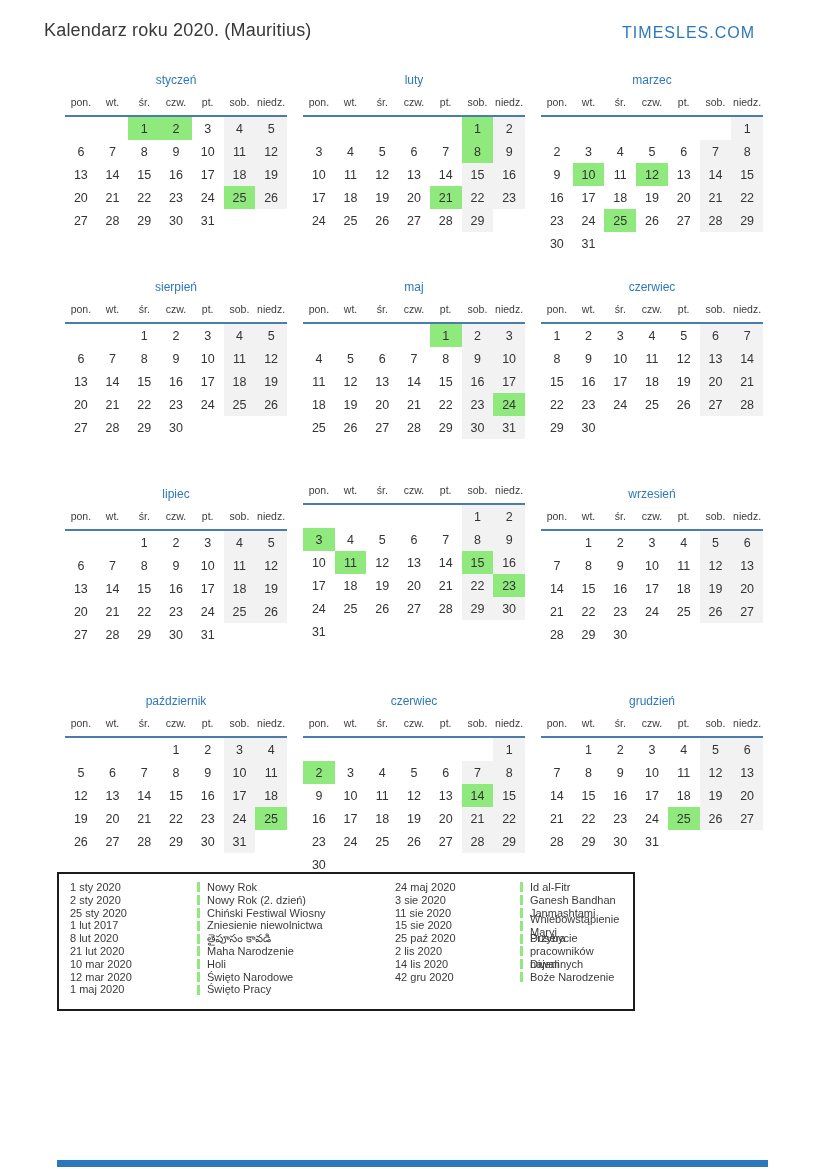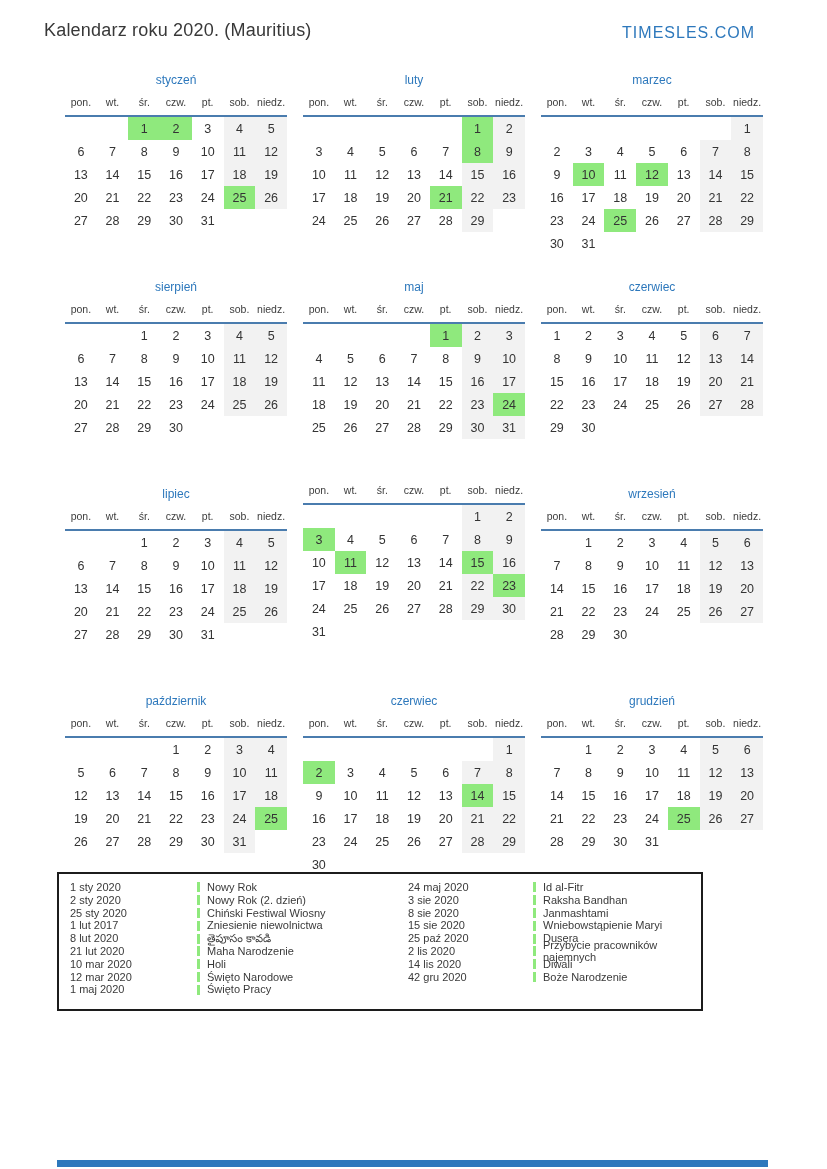--- a/index.html
+++ b/index.html
@@ -33,24 +33,24 @@
   }
   .dow{text-align:center;font-size:10.5px;color:#3d3d3d;line-height:13px;}
   .weeks{display:grid;grid-template-columns:repeat(7,1fr);grid-auto-rows:23px;}
   .day{
     display:flex;align-items:center;justify-content:center;
     font-size:12.5px;color:#343434;
   }
   .day.weekend{background:var(--weekend);}
   .day.holiday{background:var(--green);}
   .legend{
-    position:absolute;left:57px;top:872px;width:646px;
+    position:absolute;left:57px;top:872px;width:578px;
     border:2px solid #1c1c1c;background:#fff;
     padding:7px 4px 13px 11px;
-    display:flex;flex-direction:row;gap:13px;
+    display:flex;flex-direction:row;
   }
   .legend-col{display:flex;flex-direction:column;}
   .legend-col.left{width:325px;flex:none;}
   .legend-col.right{flex:1;}
   .legend-entry{display:flex;align-items:center;height:12.8px;font-size:11px;line-height:12.8px;color:#3a3a3a;}
   .legend-date{flex:none;}
   .legend-col.left .legend-date{width:127px;}
   .legend-col.right .legend-date{width:125px;}
   .legend-name{display:flex;align-items:center;}
   .marker-bar{display:inline-block;width:3px;height:10px;background:var(--green);margin-right:7px;flex:none;}
@@ -809,25 +809,25 @@
         <span class="legend-date">24 maj 2020</span>
         <span class="legend-name">
           <span class="marker-bar"></span>
           <span>Id al-Fitr</span>
         </span>
       </div>
       <div class="legend-entry">
         <span class="legend-date">3 sie 2020</span>
         <span class="legend-name">
           <span class="marker-bar"></span>
-          <span>Raksha Bandhan</span>
-        </span>
-      </div>
-      <div class="legend-entry">
-        <span class="legend-date">8 sie 2020</span>
+          <span>Ganesh Bandhan</span>
+        </span>
+      </div>
+      <div class="legend-entry">
+        <span class="legend-date">11 sie 2020</span>
         <span class="legend-name">
           <span class="marker-bar"></span>
           <span>Janmashtami</span>
         </span>
       </div>
       <div class="legend-entry">
         <span class="legend-date">15 sie 2020</span>
         <span class="legend-name">
           <span class="marker-bar"></span>
           <span>Wniebowstąpienie Maryi</span>

